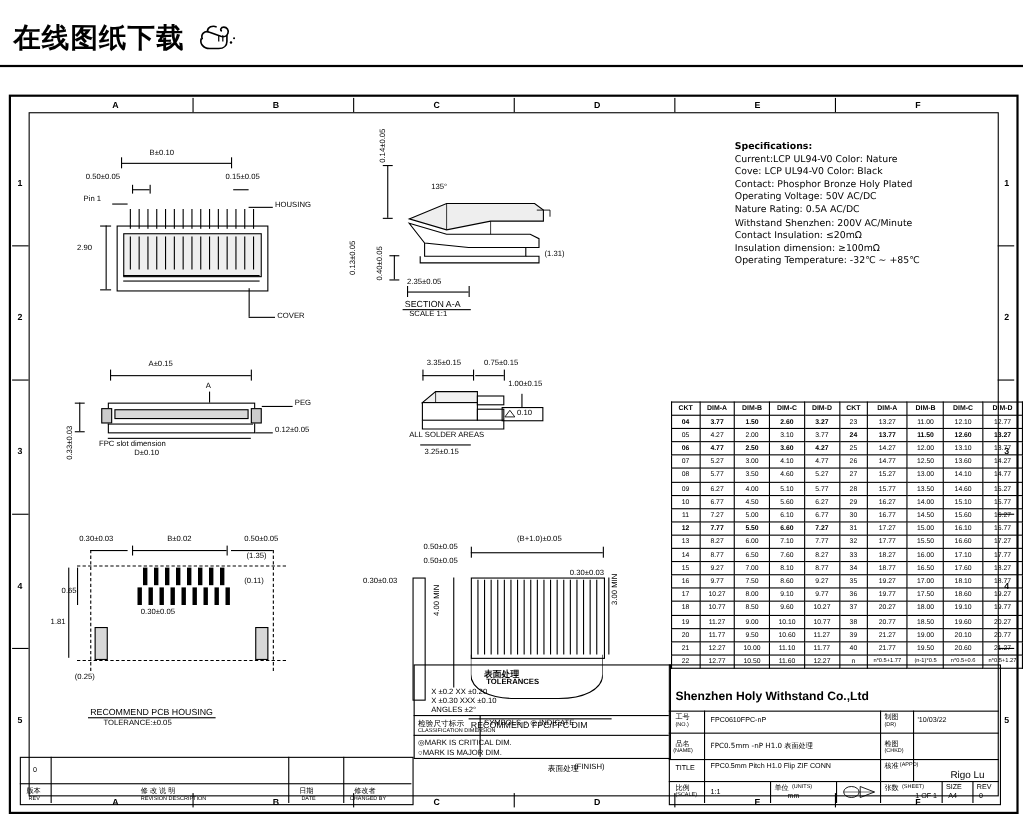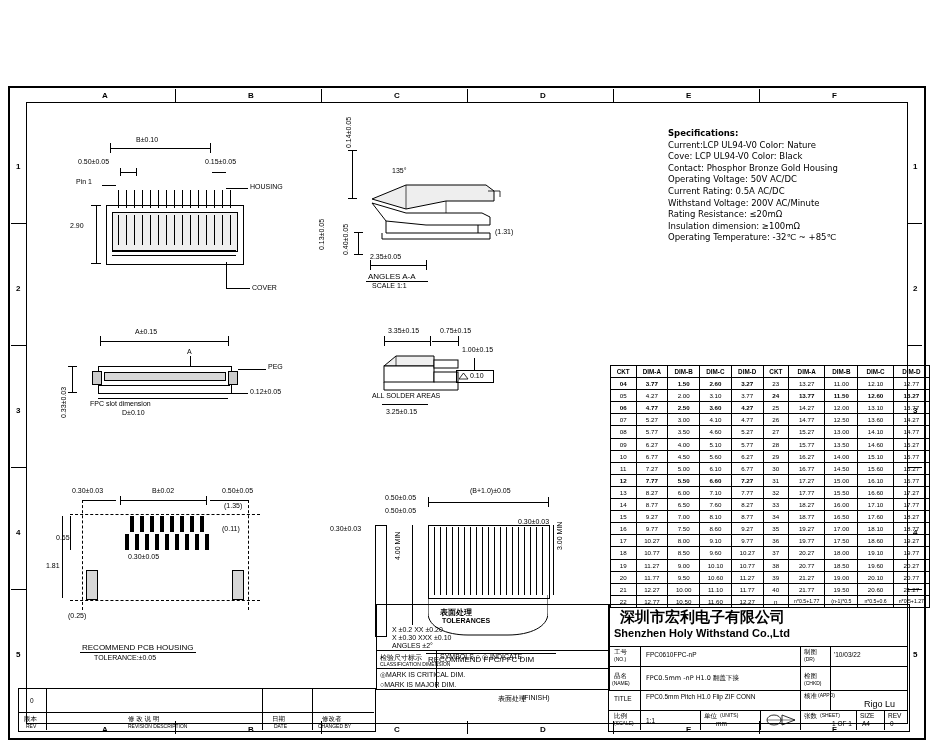--- a/index.html
+++ b/index.html
@@ -46,20 +46,32 @@
   .company-en{position:absolute;font-size:11px;font-weight:bold;font-family:"Liberation Sans",sans-serif;white-space:nowrap;}
 
   
   .revstrip{position:absolute;left:18px;top:688px;width:356px;height:42px;border:1px solid #000;}
 </style>
 </head>
 <body>
 
 <div class="page">
 
+  <div class="header">
+    <div class="header-title">在线图纸下载</div>
+    <svg class="header-icon" viewBox="0 0 40 28">
+      <path d="M6 17 C4 12, 8 8, 13 10 L24 14 C27 15, 30 14, 31 11 C32 8, 30 5, 27 5 C24 5, 23 8, 25 9" fill="none" stroke="#000" stroke-width="1.6"></path>
+      <path d="M11 9 C11 5, 16 3, 20 5" fill="none" stroke="#000" stroke-width="1.6"></path>
+      <path d="M5 16 C3 21, 7 26, 13 26 L22 26 C27 26, 30 23, 30 19 L30 13" fill="none" stroke="#000" stroke-width="1.6"></path>
+      <path d="M26 13 L26 19 M22 13.5 L22 19" fill="none" stroke="#000" stroke-width="1.2"></path>
+      <circle cx="34" cy="20" r="1.2" fill="#000"></circle>
+      <circle cx="37" cy="16" r="1" fill="#000"></circle>
+    </svg>
+    <div class="header-rule"></div>
+  </div>
 
   <div class="frame">
     <div class="frame-inner"></div>
 
     <div class="zone-lbl" style="left:92px;top:3px;">A</div>
     <div class="zone-lbl" style="left:238px;top:3px;">B</div>
     <div class="zone-lbl" style="left:384px;top:3px;">C</div>
     <div class="zone-lbl" style="left:530px;top:3px;">D</div>
     <div class="zone-lbl" style="left:676px;top:3px;">E</div>
     <div class="zone-lbl" style="left:822px;top:3px;">F</div>
@@ -100,25 +112,25 @@
     <div class="tickv" style="left:897px;top:135px;width:15px;"></div>
     <div class="tickv" style="left:897px;top:257px;width:15px;"></div>
     <div class="tickv" style="left:897px;top:379px;width:15px;"></div>
     <div class="tickv" style="left:897px;top:501px;width:15px;"></div>
   </div>
 
   <div class="specs">
     <div class="t">Specifications:</div>
     <div>Current:LCP UL94-V0 Color: Nature</div>
     <div>Cove: LCP UL94-V0 Color: Black</div>
-    <div>Contact: Phosphor Bronze Gold Housing</div>
+    <div>Contact: Phosphor Bronze Holy Plated</div>
     <div>Operating Voltage: 50V AC/DC</div>
-    <div>Current Rating: 0.5A AC/DC</div>
-    <div>Withstand Voltage: 200V AC/Minute</div>
-    <div>Rating Resistance: ≤20mΩ</div>
+    <div>Nature Rating: 0.5A AC/DC</div>
+    <div>Withstand Shenzhen: 200V AC/Minute</div>
+    <div>Contact Insulation: ≤20mΩ</div>
     <div>Insulation dimension: ≥100mΩ</div>
     <div>Operating Temperature: -32℃ ~ +85℃</div>
   </div>
 
   <div>
 
     <div class="ln hl" style="left:110px;top:148px;width:100px;"></div>
     <div class="ln vl" style="left:110px;top:143px;height:10px;"></div>
     <div class="ln vl" style="left:210px;top:143px;height:10px;"></div>
     <div class="lbl" style="left:136px;top:136px;">B±0.10</div>
@@ -210,21 +222,21 @@
     <div class="lbl" style="left:342px;top:255px;transform:rotate(-90deg);transform-origin:0 0;">0.40±0.05</div>
     <div class="ln vl" style="left:358px;top:232px;height:22px;"></div>
     <div class="ln hl" style="left:354px;top:232px;width:9px;"></div>
     <div class="ln hl" style="left:354px;top:254px;width:9px;"></div>
 
     <div class="lbl" style="left:370px;top:253px;">2.35±0.05</div>
     <div class="ln hl" style="left:370px;top:265px;width:56px;"></div>
     <div class="ln vl" style="left:370px;top:260px;height:10px;"></div>
     <div class="ln vl" style="left:426px;top:260px;height:10px;"></div>
 
-    <div class="lbl9" style="left:368px;top:272px;">ANGLES A-A</div>
+    <div class="lbl9" style="left:368px;top:272px;">SECTION A-A</div>
     <div class="lbl" style="left:372px;top:282px;">SCALE 1:1</div>
     <div class="ln hl" style="left:366px;top:281px;width:62px;"></div>
   </div>
 
   <div>
     <div class="lbl" style="left:135px;top:328px;">A±0.15</div>
     <div class="ln hl" style="left:100px;top:341px;width:128px;"></div>
     <div class="ln vl" style="left:100px;top:336px;height:10px;"></div>
     <div class="ln vl" style="left:228px;top:336px;height:10px;"></div>
 
@@ -642,21 +654,20 @@
   <div class="lbl" style="left:380px;top:661px;font-size:5px;">CLASSIFICATION DIMENSION</div>
   <div class="lbl" style="left:440px;top:653px;">SYMBOLS ○ ◎ INDICATE</div>
   <div class="ln vl" style="left:436px;top:650px;height:38px;"></div>
   <div class="lbl" style="left:380px;top:671px;">◎MARK IS CRITICAL DIM.</div>
   <div class="lbl" style="left:380px;top:681px;">○MARK IS MAJOR DIM.</div>
   <div class="ln hl" style="left:376px;top:668px;width:232px;"></div>
   <div class="lbl" style="left:498px;top:694px;">表面处理</div>
   <div class="lbl" style="left:522px;top:694px;">(FINISH)</div>
 
   <div class="box" style="left:608px;top:604px;width:300px;height:126px;"></div>
-  <div class="company-cn" style="left:620px;top:608px;">深圳市宏利电子有限公司</div>
   <div class="company-en" style="left:614px;top:627px;">Shenzhen Holy Withstand Co.,Ltd</div>
   <div class="ln hl" style="left:608px;top:646px;width:300px;"></div>
 
   <div class="ln hl" style="left:608px;top:666px;width:300px;"></div>
   <div class="ln hl" style="left:608px;top:690px;width:300px;"></div>
   <div class="ln hl" style="left:608px;top:710px;width:300px;"></div>
   <div class="ln vl" style="left:640px;top:646px;height:84px;"></div>
   <div class="ln vl" style="left:800px;top:646px;height:84px;"></div>
   <div class="ln vl" style="left:830px;top:646px;height:64px;"></div>
   <div class="ln vl" style="left:856px;top:710px;height:20px;"></div>
@@ -666,21 +677,21 @@
 
   <div class="tb-cell" style="left:614px;top:648px;">工号</div>
   <div class="tb-cell" style="left:614px;top:656px;font-size:5px;">(NO.)</div>
   <div class="tb-cell" style="left:646px;top:651px;">FPC0610FPC-nP</div>
   <div class="tb-cell" style="left:804px;top:648px;">制图</div>
   <div class="tb-cell" style="left:804px;top:656px;font-size:5px;">(DR)</div>
   <div class="tb-cell" style="left:834px;top:651px;">'10/03/22</div>
 
   <div class="tb-cell" style="left:614px;top:672px;">品名</div>
   <div class="tb-cell" style="left:612px;top:680px;font-size:5px;">(NAME)</div>
-  <div class="tb-cell" style="left:646px;top:674px;font-family:'DejaVu Sans',sans-serif;">FPC0.5mm -nP H1.0 翻盖下接</div>
+  <div class="tb-cell" style="left:646px;top:674px;font-family:'DejaVu Sans',sans-serif;">FPC0.5mm -nP H1.0 表面处理</div>
   <div class="tb-cell" style="left:804px;top:672px;">检图</div>
   <div class="tb-cell" style="left:804px;top:680px;font-size:5px;">(CHKD)</div>
 
   <div class="tb-cell" style="left:614px;top:695px;">TITLE</div>
   <div class="tb-cell" style="left:646px;top:692px;width:150px;white-space:normal;line-height:9px;">FPC0.5mm Pitch H1.0 Flip ZIF CONN</div>
   <div class="tb-cell" style="left:804px;top:692px;">核准</div>
   <div class="tb-cell" style="left:818px;top:692px;font-size:5px;">(APPD)</div>
   <div class="tb-cell" style="left:864px;top:699px;font-size:9px;">Rigo Lu</div>
 
   <div class="tb-cell" style="left:614px;top:712px;">比例</div>

